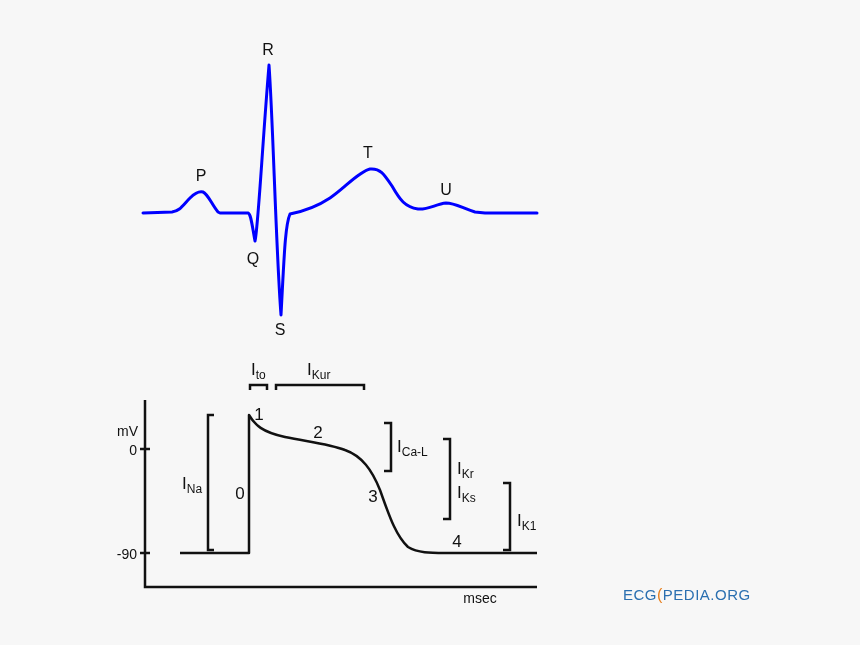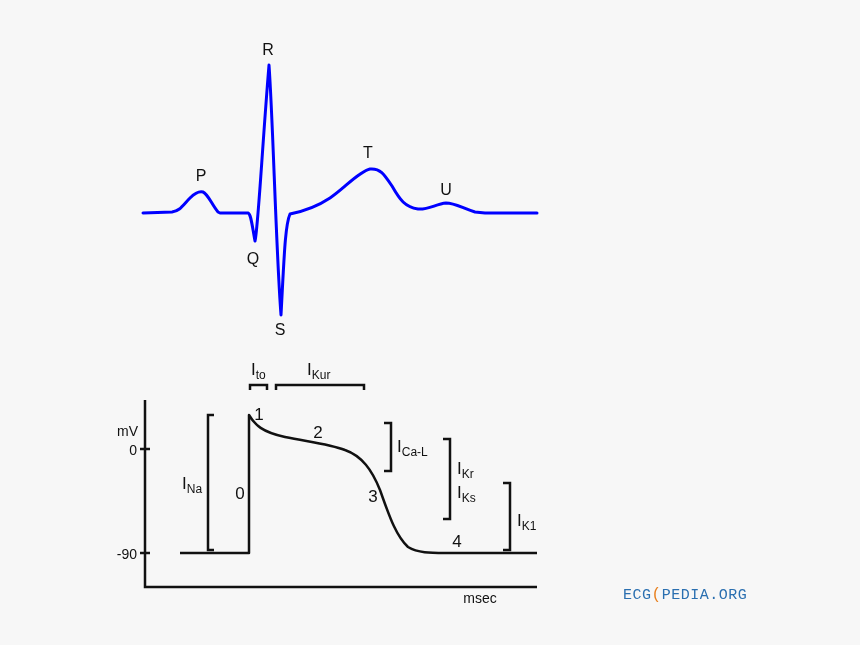--- a/index.html
+++ b/index.html
@@ -1,20 +1,20 @@
 <!DOCTYPE html>
 <html><head>
 <meta charset="utf-8">
 <style>
   html, body { margin:0; padding:0; }
   body { width:860px; height:645px; background:#f7f7f7; position:relative; overflow:hidden;
          font-family:"Liberation Sans", sans-serif; color:#111; }
   svg { position:absolute; left:0; top:0; }
   .lbl { font-family:"Liberation Sans", sans-serif; fill:#111; }
-  .logo { position:absolute; left:623px; top:586px; font-family:Liberation Mono, monospace;
+  .logo { position:absolute; left:623px; top:586px; font-family:Liberation Sans, sans-serif;
           font-size:15px; color:#2a6fb0; letter-spacing:0.5px; }
   .logo .swoosh { color:#e8801f; font-size:16px; }
 </style>
 </head>
 <body>
 
 <svg width="860" height="645" viewBox="0 0 860 645">
 
   <path d="M143,213 L172,212 C180,211 183,205 190,198 C195,193 199,191 203,192 C208,194 212,205 218,212 L220,213 L248,213 C251,214 252,225 255,241 C258,230 262,150 269,65 C273,120 276,250 281,315 C284,260 285,225 290,214 C300,212 315,208 330,198 C345,188 358,172 370,169 C380,168 384,174 392,186 C400,200 405,207 418,209 C428,210 436,204 446,203 C455,203 462,208 475,212 L485,213 L537,213" fill="none" stroke="#0000FF" stroke-width="3" stroke-linejoin="round" stroke-linecap="round"></path>
 

